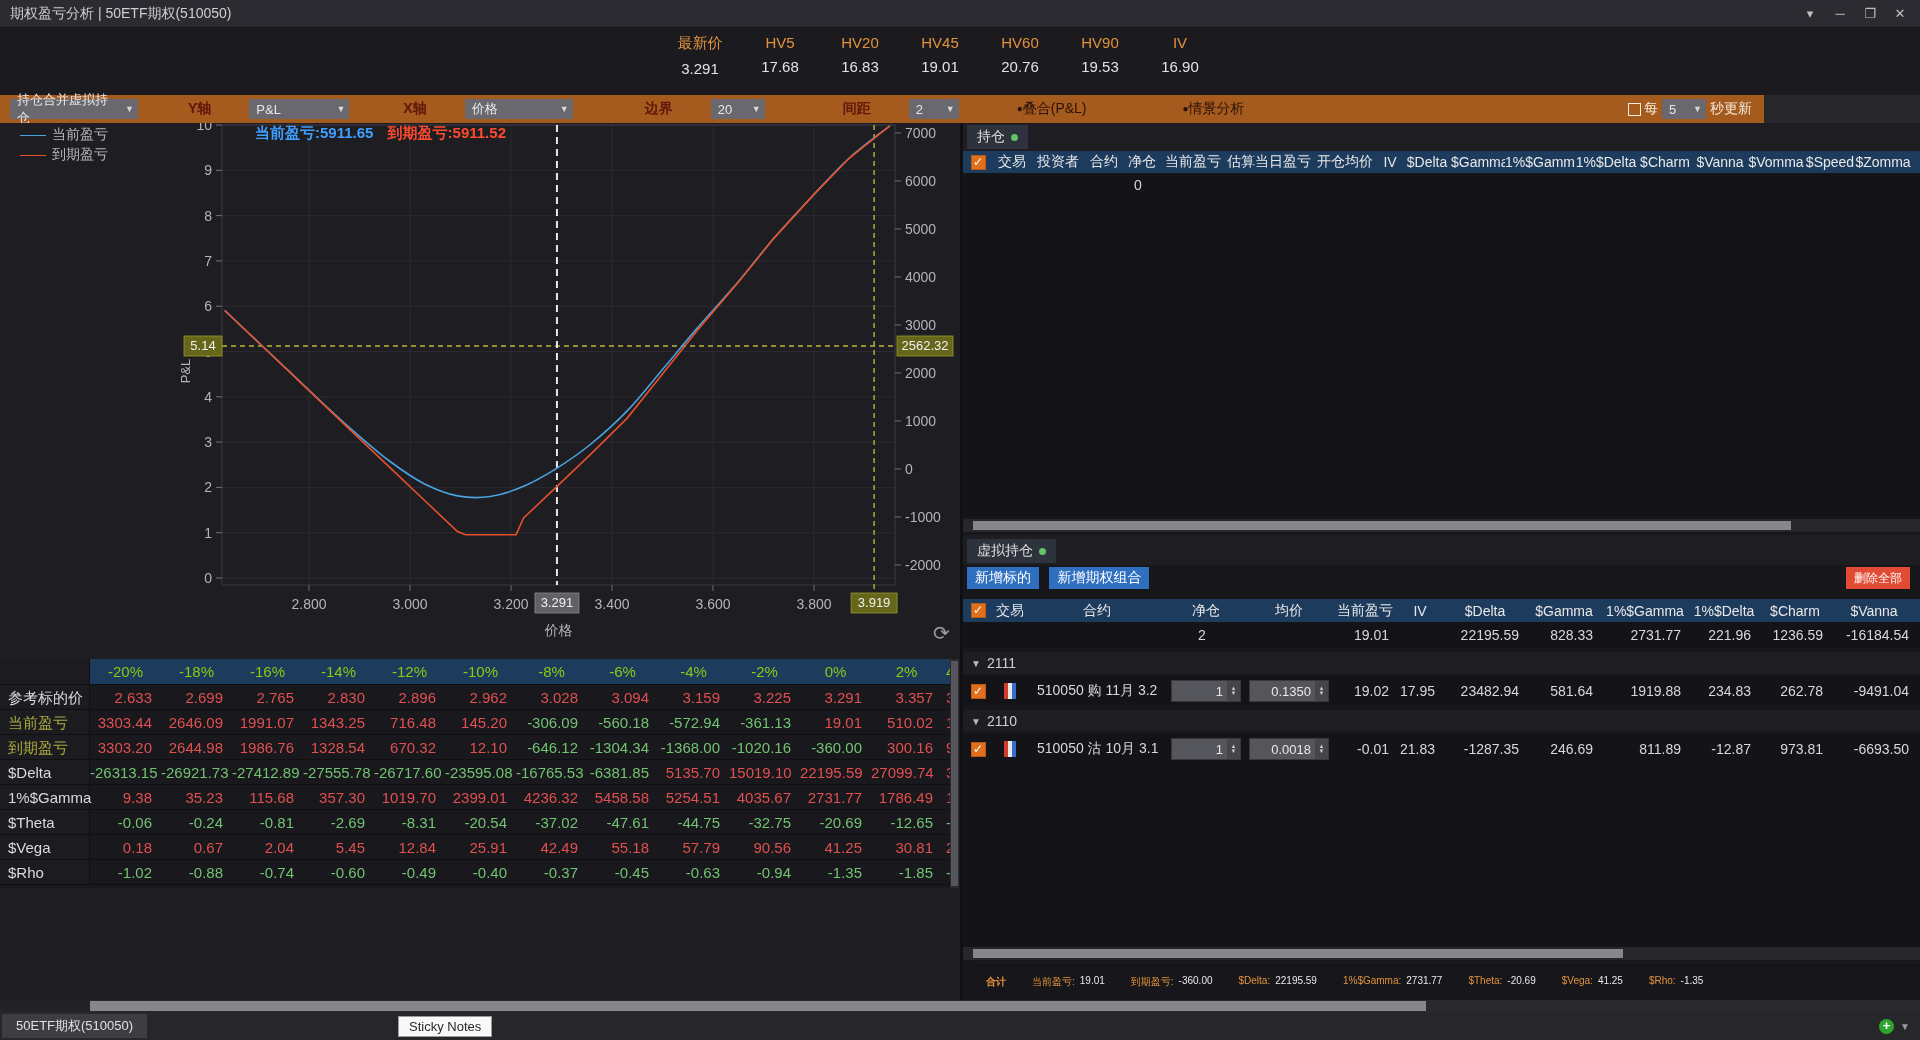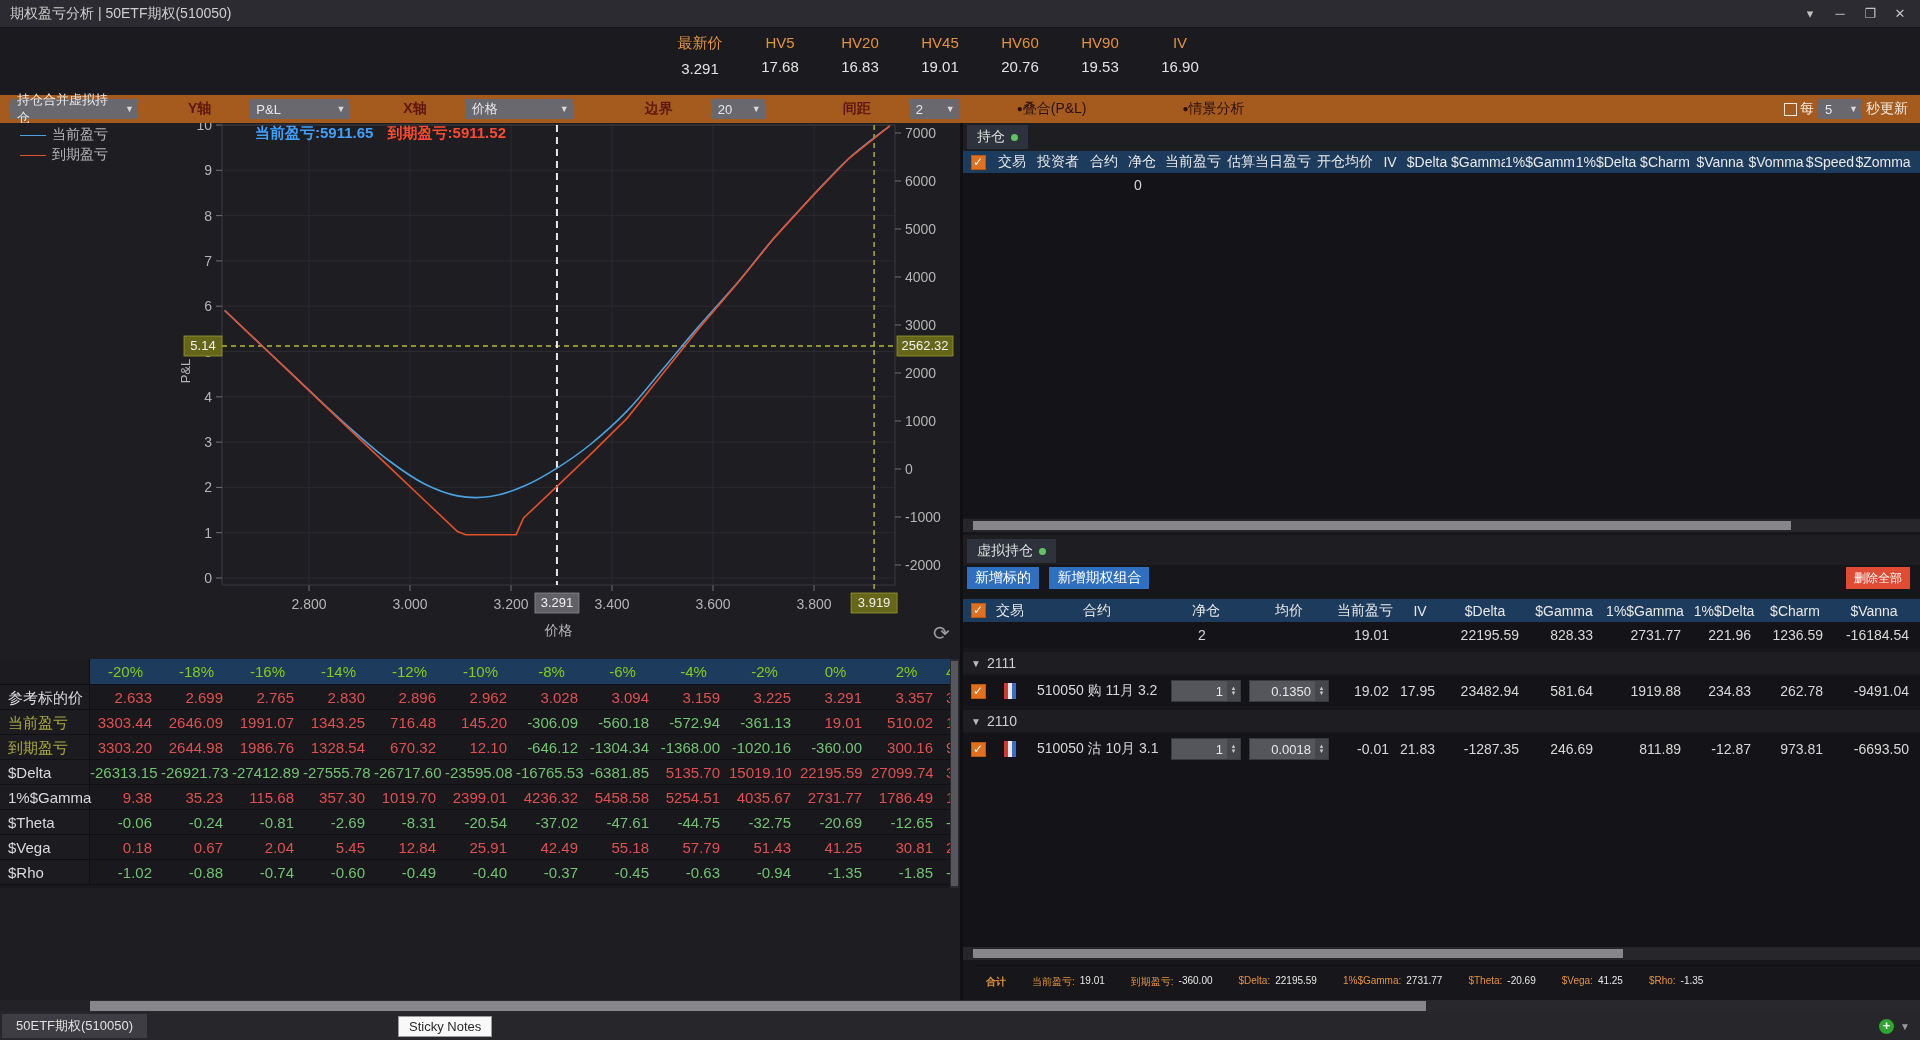--- a/index.html
+++ b/index.html
@@ -16,21 +16,21 @@
   .win-btn { color:#c0c0c0; font-size:13px; width:16px; text-align:center; cursor:default; }
 
   
   #statsbar { left:0; top:28px; width:1920px; height:67px; background:#1a1a1f; }
   #stats { position:absolute; left:660px; top:6px; display:flex; }
   .stat { width:80px; text-align:center; }
   .stat .sl { color:#e2923c; font-size:15px; display:block; }
   .stat .sv { color:#e3e3e3; font-size:15px; display:block; margin-top:7px; }
 
   
-  #toolbar { left:0; top:95px; width:1920px; height:28px; background:#a55a1e;
+  #toolbar { left:0; top:95px; width:1764px; height:28px; background:#a55a1e;
     display:flex; align-items:center; font-size:14px; }
   .tb-lab { color:#5e170c; font-weight:bold; margin:0 6px; }
   .dd { background:#68686e; color:#e8e8e8; height:20px; display:flex; align-items:center;
     padding:0 4px 0 7px; font-size:13px; }
   .dd .caret { margin-left:auto; color:#d8d8d8; font-size:9px; padding-left:8px; }
   .radio { color:#2a1208; margin-left:26px; font-size:14px; }
   .radio .dot { font-size:10px; vertical-align:1px; }
   #tb-right { margin-left:auto; display:flex; align-items:center; padding-right:12px; color:#f3e9dd; }
   #tb-right .cb { width:13px; height:13px; border:1px solid #f3e9dd; background:transparent; margin-right:3px; }
 
@@ -421,21 +421,21 @@
           <div class="sc-label">$Vega</div>
           <div class="sc-cell pos">0.18</div>
           <div class="sc-cell pos">0.67</div>
           <div class="sc-cell pos">2.04</div>
           <div class="sc-cell pos">5.45</div>
           <div class="sc-cell pos">12.84</div>
           <div class="sc-cell pos">25.91</div>
           <div class="sc-cell pos">42.49</div>
           <div class="sc-cell pos">55.18</div>
           <div class="sc-cell pos">57.79</div>
-          <div class="sc-cell pos">51.43</div>
+          <div class="sc-cell pos">90.56</div>
           <div class="sc-cell pos">41.25</div>
           <div class="sc-cell pos">30.81</div>
           <div class="sc-cell cut pos">2</div>
         </div>
         <div class="sc-row">
           <div class="sc-label">$Rho</div>
           <div class="sc-cell neg">-1.02</div>
           <div class="sc-cell neg">-0.88</div>
           <div class="sc-cell neg">-0.74</div>
           <div class="sc-cell neg">-0.60</div>

